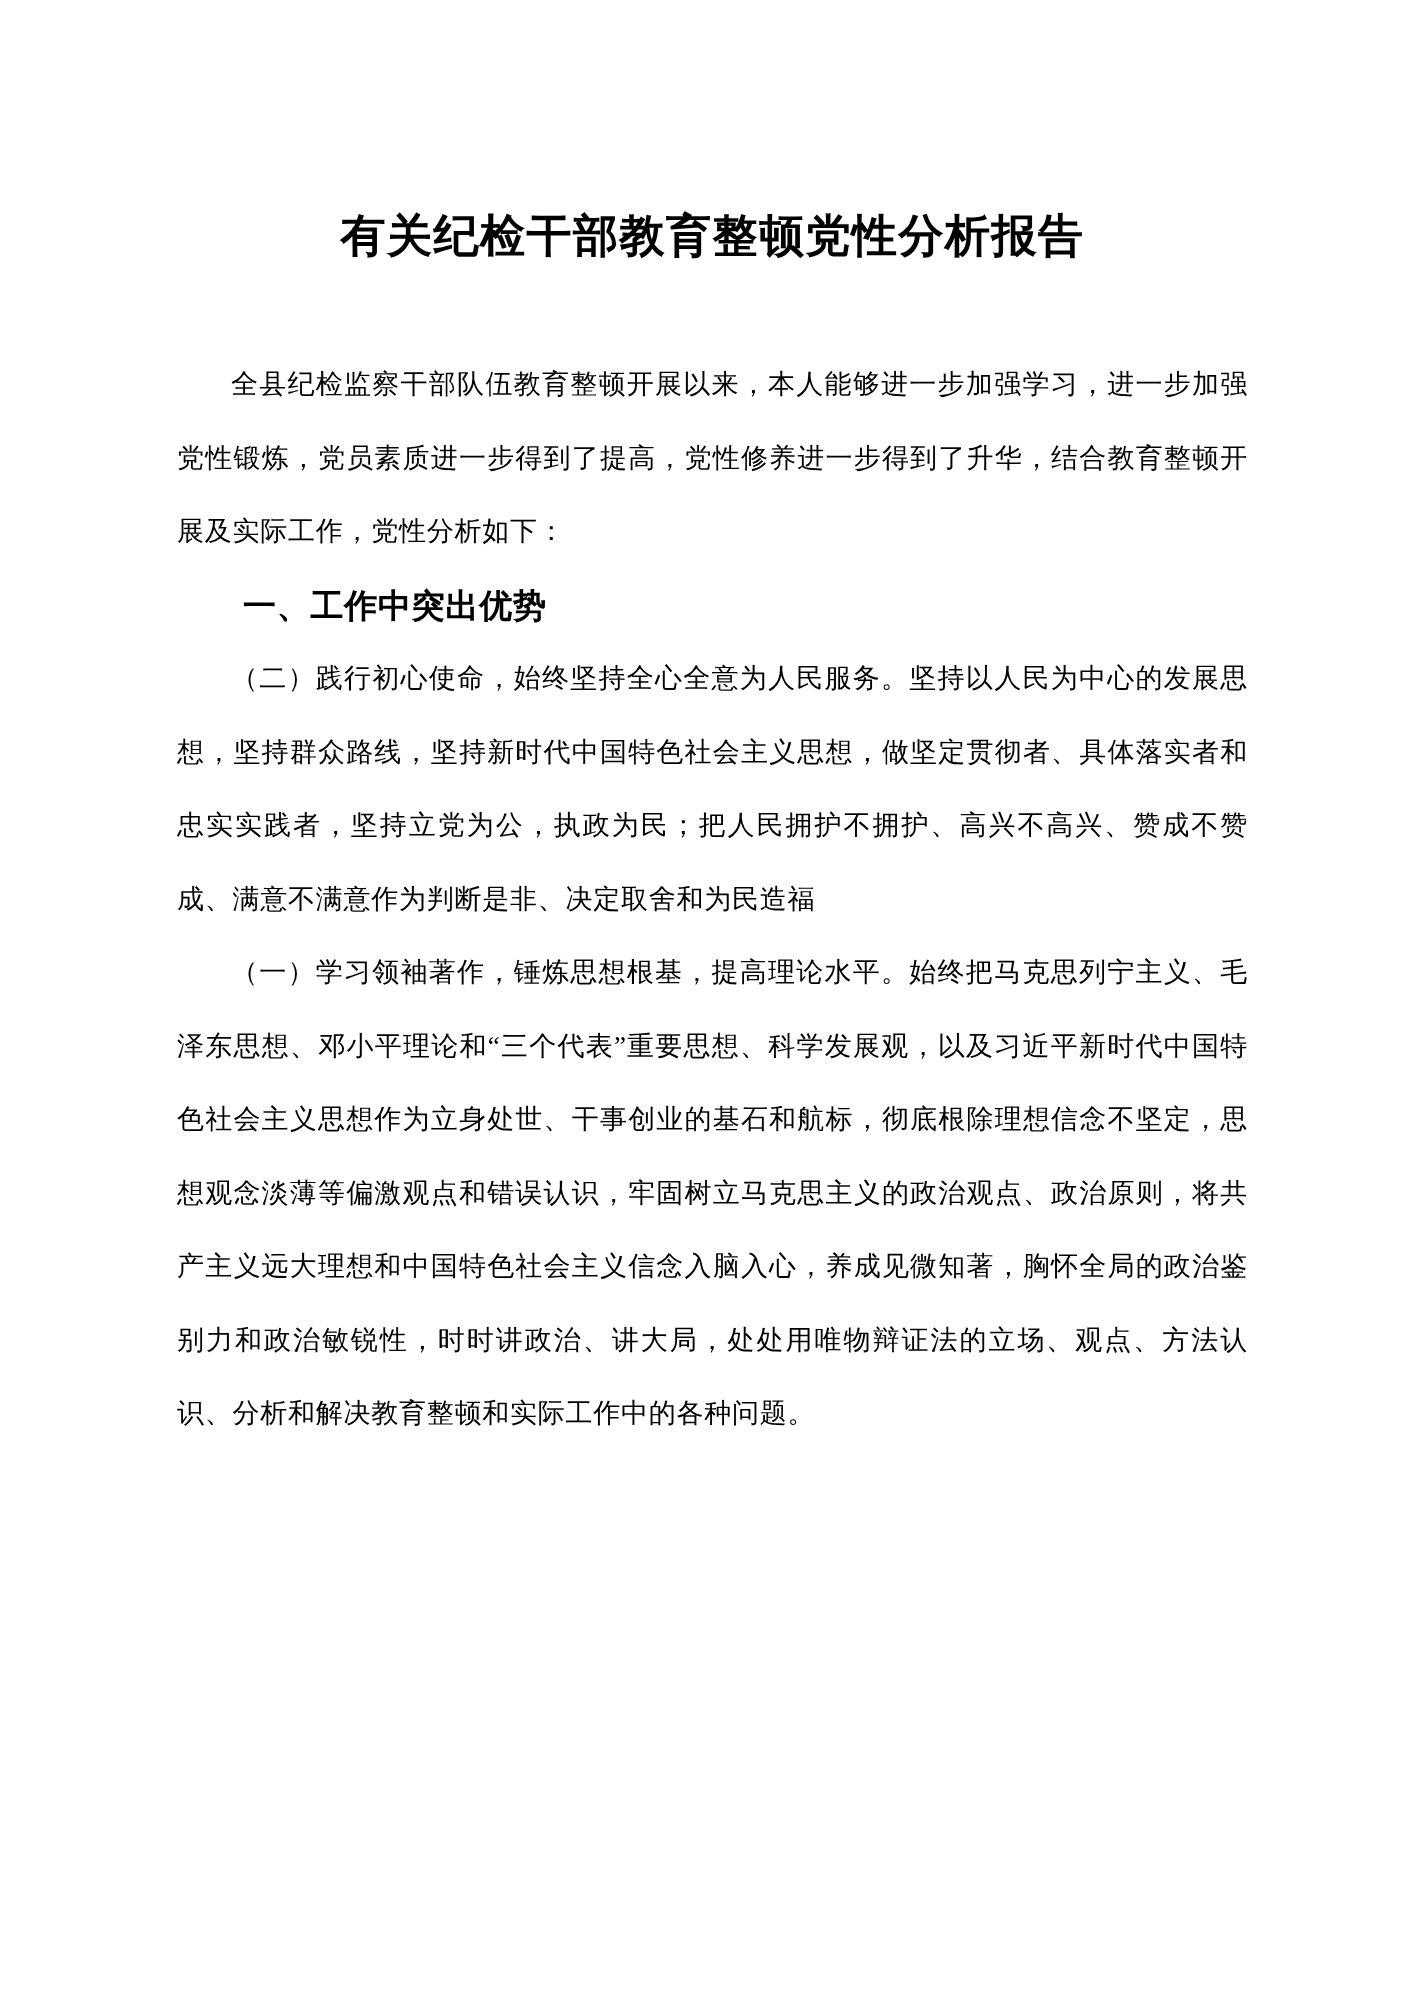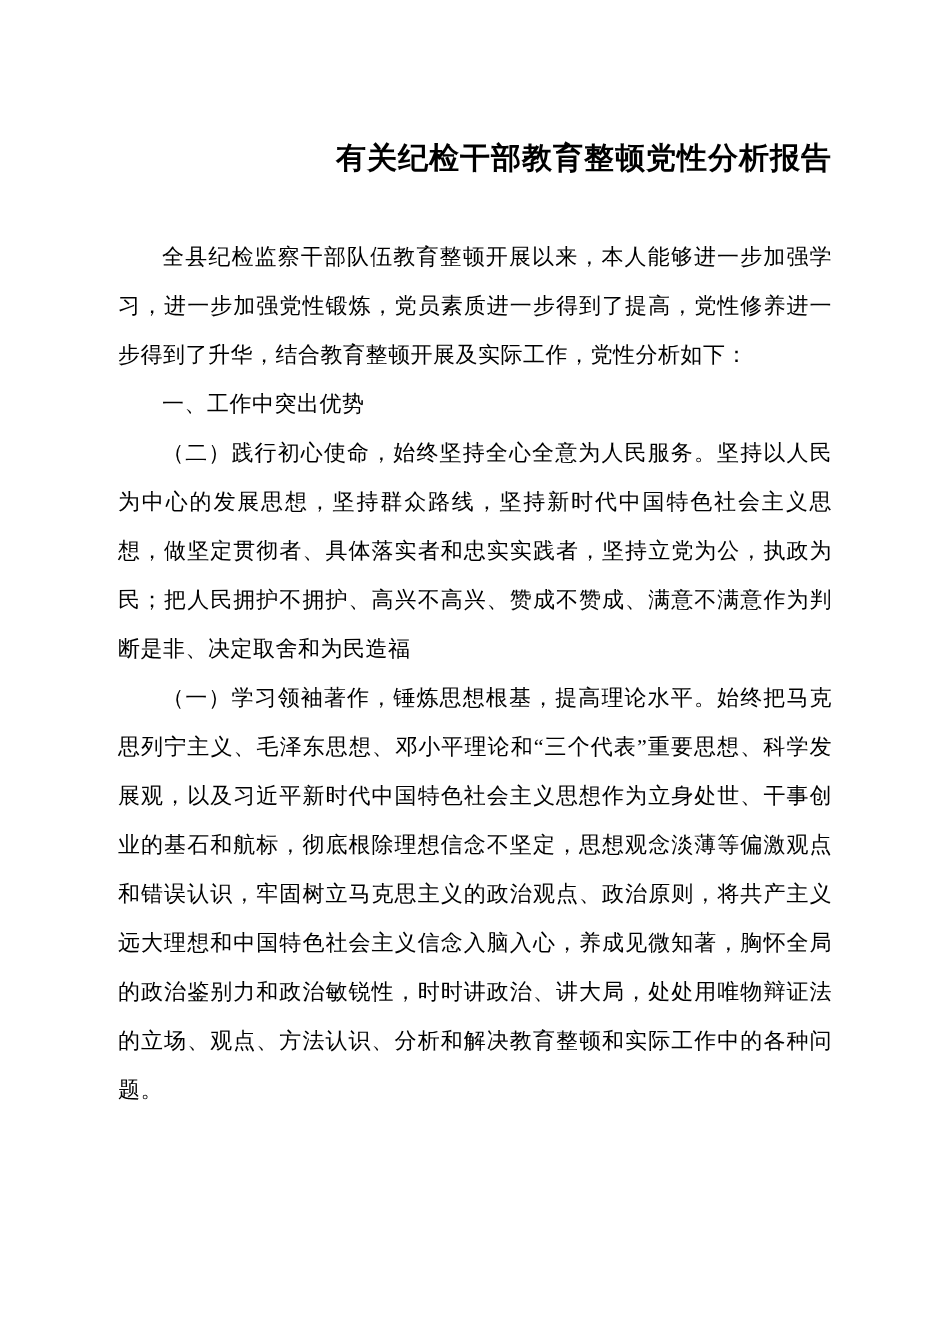--- a/index.html
+++ b/index.html
@@ -16,39 +16,39 @@
       box-sizing: border-box;
       padding: 138px 118px 0 118px;
       color: #000000;
       font-family: "Liberation Serif", "DejaVu Serif", serif;
       overflow: hidden;
     }
     .doc-title {
       margin: 0 0 54px 0;
       font-size: 30px;
       font-weight: 700;
-      text-align: right;
+      text-align: center;
       letter-spacing: 1px;
       line-height: 40px;
       font-family: "Liberation Serif", "DejaVu Serif", serif;
     }
     .para {
       margin: 0;
-      font-size: 22px;
+      font-size: 18px;
       line-height: 49px;
       text-align: justify;
       text-justify: inter-character;
       text-indent: 2em;
       letter-spacing: 0.5px;
     }
     .section-heading {
       margin: 0;
       font-size: 22px;
       line-height: 49px;
-      font-weight: 400;
+      font-weight: 700;
       text-indent: 2em;
       letter-spacing: 0.5px;
     }
   </style>
 </head>
 <body>
 
 <div class="page">
   <h1 class="doc-title">有关纪检干部教育整顿党性分析报告</h1>
 

